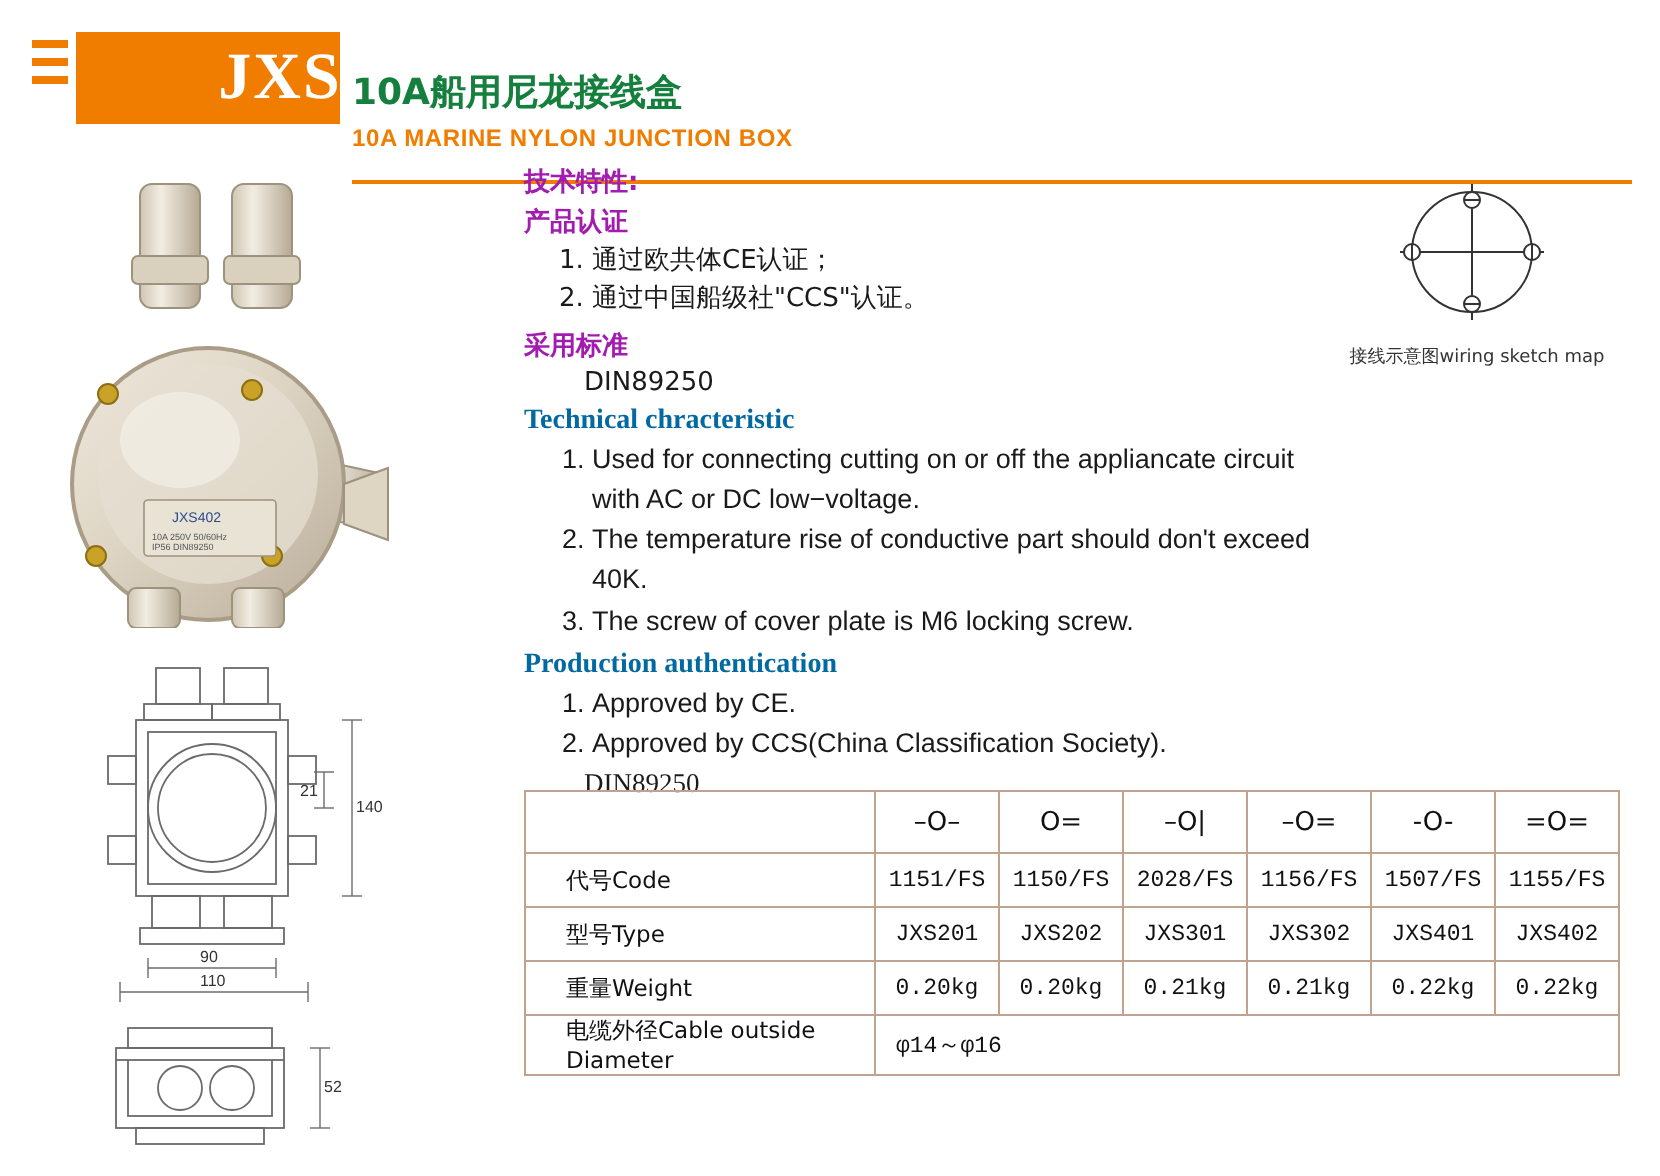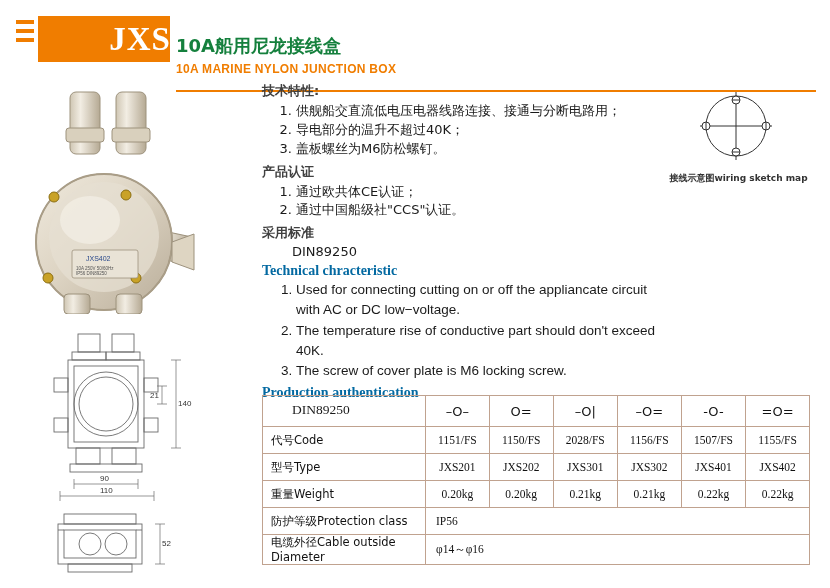--- a/index.html
+++ b/index.html
@@ -49,54 +49,53 @@
     position:absolute;left:24px;top:82px;width:200px;height:230px;
   }
   .photo svg{display:block;}
 
   
   .draw1{position:absolute;left:26px;top:326px;width:185px;height:180px;}
   .draw2{position:absolute;left:34px;top:508px;width:160px;height:72px;}
 
   
   .txtcol{position:absolute;left:262px;top:82px;width:400px;}
-  .h-cn{color:#404040;font-weight:bold;font-size:13px;margin:0 0 2px 0;
+  .h-cn{color:#a21caf;font-weight:bold;font-size:13px;margin:0 0 2px 0;
         font-family:"DejaVu Sans","Liberation Sans",sans-serif;}
   .h-en{color:#0369a1;font-weight:bold;font-size:14px;margin:4px 0 1px 0;
         font-family:"Liberation Serif", serif;}
   ol.cn{margin:0 0 4px 0;padding-left:34px;font-size:13px;line-height:1.45;
         font-family:"DejaVu Sans","Liberation Sans",sans-serif;}
   ol.en{margin:0 0 2px 0;padding-left:34px;font-size:13.5px;line-height:1.5;
         font-family:Liberation Sans, sans-serif;}
   .plain{margin:0 0 4px 30px;font-size:13.5px;font-family:"Liberation Serif", serif;}
   .plain-cn{margin:0 0 4px 30px;font-size:13px;font-family:"DejaVu Sans","Liberation Sans",sans-serif;}
 
   
   .sketch{position:absolute;left:676px;top:86px;width:120px;height:80px;}
   .sketch-cap{
     position:absolute;left:666px;top:172px;width:145px;text-align:center;
     font-size:9px;color:#333;
     font-family:"DejaVu Sans","Liberation Sans",sans-serif;
-    font-weight:bold;
   }
 
   
   .tblwrap{position:absolute;left:262px;top:395px;width:548px;}
   table{border-collapse:collapse;width:548px;font-size:11.5px;}
   table th,table td{
     border:1px solid #c0a28f;
     height:26px;
     text-align:center;
     font-weight:normal;
-    font-family:Liberation Serif, serif;
+    font-family:Liberation Mono, monospace;
     color:#111;
     padding:0 2px;
   }
   table td.lbl{
-    text-align:left;padding-left:8px;width:152px;
+    text-align:left;padding-left:20px;width:152px;
     font-family:"DejaVu Sans","Liberation Sans",sans-serif;
     font-size:11.5px;
   }
   table tr.hdr td{height:30px;}
   .sym{font-family:"DejaVu Sans","Liberation Sans",sans-serif;font-size:13px;letter-spacing:0px;}
   .dimtext{font-size:8px;fill:#333;font-family:"Liberation Sans",sans-serif;}
 </style>
 </head>
 <body>
 
@@ -221,43 +220,42 @@
     <line x1="126" y1="16" x2="126" y2="56"></line>
     <line x1="121" y1="16" x2="131" y2="16"></line>
     <line x1="121" y1="56" x2="131" y2="56"></line>
   </g>
   <text class="dimtext" x="128" y="38">52</text>
 </svg>
 </div>
 
 <div class="txtcol">
   <div class="h-cn">技术特性:</div>
-  <ol class="cn">
-    <li>供舰船交直流低电压电器线路连接、接通与分断电路用；</li>
-    <li>导电部分的温升不超过40K；</li>
-    <li>盖板螺丝为M6防松螺钉。</li>
-  </ol>
 
   <div class="h-cn">产品认证</div>
   <ol class="cn">
     <li>通过欧共体CE认证；</li>
     <li>通过中国船级社"CCS"认证。</li>
   </ol>
 
   <div class="h-cn">采用标准</div>
   <div class="plain-cn">DIN89250</div>
 
   <div class="h-en">Technical chracteristic</div>
   <ol class="en">
     <li>Used for connecting cutting on or off the appliancate circuit with AC or DC low−voltage.</li>
     <li>The temperature rise of conductive part should don't exceed 40K.</li>
     <li>The screw of cover plate is M6 locking screw.</li>
   </ol>
 
   <div class="h-en">Production authentication</div>
+  <ol class="en">
+    <li>Approved by CE.</li>
+    <li>Approved by CCS(China Classification Society).</li>
+  </ol>
 
   <div class="plain">DIN89250</div>
 </div>
 
 <div class="sketch">
 <svg width="120" height="80" viewBox="0 0 120 80">
   <g stroke="#333" stroke-width="1" fill="none">
     <circle cx="60" cy="40" r="30"></circle>
     <line x1="60" y1="6" x2="60" y2="74"></line>
     <line x1="24" y1="40" x2="96" y2="40"></line>
@@ -314,24 +312,20 @@
   <tr>
     <td class="lbl">重量Weight</td>
     <td>0.20kg</td>
     <td>0.20kg</td>
     <td>0.21kg</td>
     <td>0.21kg</td>
     <td>0.22kg</td>
     <td>0.22kg</td>
   </tr>
 
-  <tr>
-    <td class="lbl">防护等级Protection class</td>
-    <td colspan="6" style="text-align:left;padding-left:10px;">IP56</td>
-  </tr>
 
   <tr>
     <td class="lbl">电缆外径Cable outside Diameter</td>
     <td colspan="6" style="text-align:left;padding-left:10px;">φ14～φ16</td>
   </tr>
 </tbody>
     </table>
 </div>
 
 </body></html>

